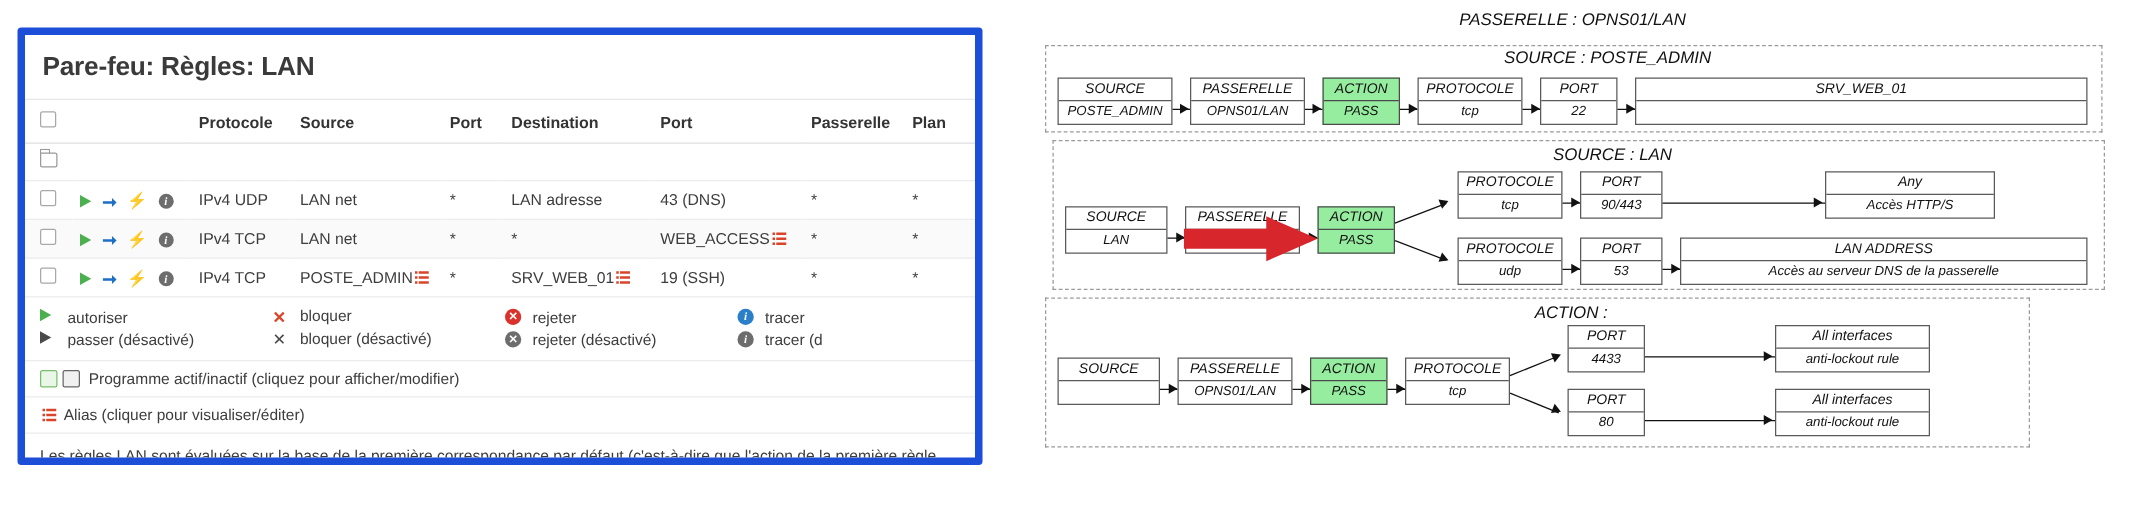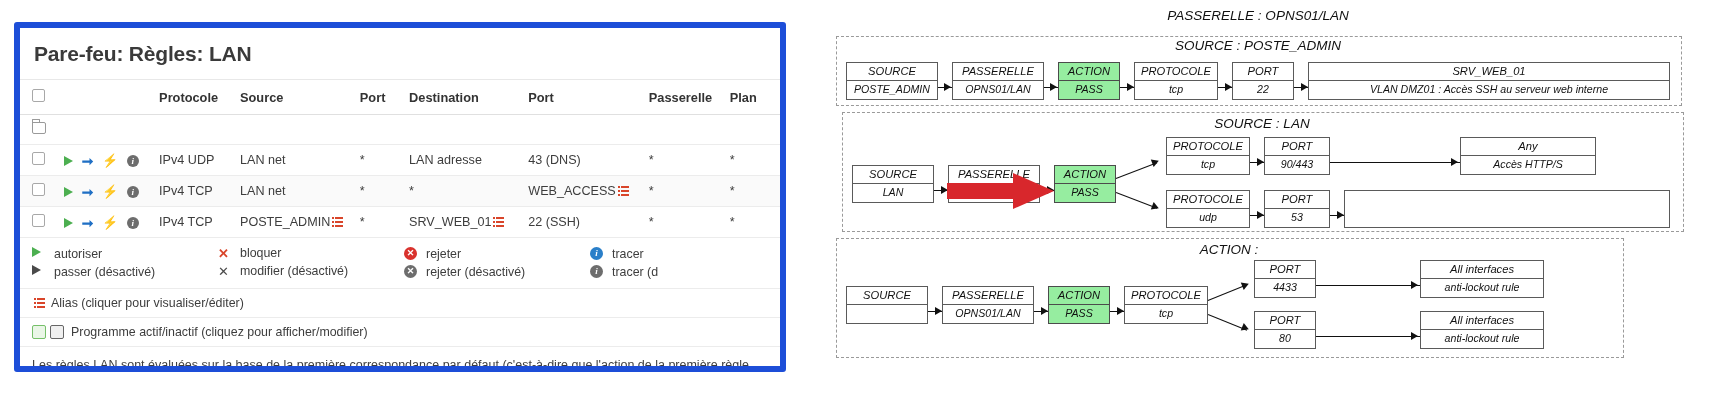--- a/index.html
+++ b/index.html
@@ -55,21 +55,21 @@
   .note-row{font-size:12.4px;color:#3d3d3d;padding:7px 0 7px 12px;border-bottom:1px solid #ececec;display:flex;align-items:center;}
   .cal{display:inline-block;width:12px;height:12px;border:1.6px solid #76c06a;border-radius:2px;margin-right:4px;position:relative;background:#eaf6e7;}
   .cal.off{border-color:#666;background:#f0f0f0;}
   .desc{font-size:12.5px;color:#3d3d3d;line-height:18px;padding:9px 10px 10px 12px;}
 
   
   .diagram{position:absolute;left:822px;top:0;width:872px;height:410px;
            font-family:"Liberation Sans",sans-serif;color:#111;font-style:italic;}
   .dg-top-title{position:absolute;left:0;right:0;top:8px;text-align:center;font-size:13.5px;color:#111;}
   .cluster{position:absolute;border:1.4px dashed #9a9a9a;}
-  .cluster-label{position:absolute;left:0;right:0;text-align:center;font-size:13.5px;color:#111;}
+  .cluster-label{position:absolute;left:0;right:0;text-align:center;font-size:13.5px;color:#111;padding-left:28px;}
   .node{position:absolute;border:1.4px solid #5a5a5a;background:#fff;box-sizing:border-box;}
   .node .nt{border-bottom:1.2px solid #5a5a5a;text-align:center;font-size:11.2px;line-height:17px;white-space:nowrap;overflow:hidden;}
   .node .nb{text-align:center;font-size:10.6px;line-height:17px;white-space:nowrap;overflow:hidden;}
   .node.green{background:#96eda0;border-color:#4b4b4b;}
   .node.green .nt,.node.green .nb{border-color:#4b4b4b;}
   .edge{position:absolute;background:#111;height:1.3px;}
   .arrow{position:absolute;width:0;height:0;border-left:7px solid #111;border-top:4px solid transparent;border-bottom:4px solid transparent;}
   .diag-edge{position:absolute;transform-origin:0 50%;background:#111;height:1.3px;}
 
   
@@ -144,21 +144,21 @@
           <td class="col-icons icons">
             <span class="i-play"></span>
             <span class="i-arrow">➞</span>
             <span class="i-bolt">⚡</span>
             <span class="i-info">i</span>
           </td>
           <td class="col-proto">IPv4 TCP</td>
           <td class="col-src"><span>POSTE_ADMIN</span><span class="alias-ico"><i></i><i></i><i></i><b></b><b></b><b></b></span></td>
           <td class="col-sport">*</td>
           <td class="col-dst"><span>SRV_WEB_01</span><span class="alias-ico"><i></i><i></i><i></i><b></b><b></b><b></b></span></td>
-          <td class="col-dport">22 (SSH)</td>
+          <td class="col-dport">19 (SSH)</td>
           <td class="col-gw">*</td>
           <td class="col-sched">*</td>
         </tr>
       </tbody>
     </table>
 
     <div class="legend">
       <div class="legend-row">
         <div class="legend-cell">
           <span class="gl">
@@ -189,55 +189,55 @@
         <div class="legend-cell">
           <span class="gl">
               <span class="i-play-grey"></span>
             </span>
           <span>passer (désactivé)</span>
         </div>
         <div class="legend-cell">
           <span class="gl">
               <span class="i-x-grey">✕</span>
             </span>
-          <span>modifier (désactivé)</span>
+          <span>bloquer (désactivé)</span>
         </div>
         <div class="legend-cell">
           <span class="gl">
               <span class="i-rej grey">✕</span>
             </span>
           <span>rejeter (désactivé)</span>
         </div>
         <div class="legend-cell">
           <span class="gl">
               <span class="i-trace grey">i</span>
             </span>
           <span>tracer (d</span>
         </div>
       </div>
+    </div>
+
+    <div class="note-row">
+      <span class="cal"></span>
+      <span class="cal off"></span>
+      <span style="margin-left:3px">Programme actif/inactif (cliquez pour afficher/modifier)</span>
     </div>
 
     <div class="note-row">
       <span class="alias-ico" style="margin-right:6px">
           <i></i>
           <i></i>
           <i></i>
           <b></b>
           <b></b>
           <b></b>
         </span>
       <span>Alias (cliquer pour visualiser/éditer)</span>
     </div>
 
-    <div class="note-row">
-      <span class="cal"></span>
-      <span class="cal off"></span>
-      <span style="margin-left:3px">Programme actif/inactif (cliquez pour afficher/modifier)</span>
-    </div>
-
     <div class="desc">Les règles LAN sont évaluées sur la base de la première correspondance par défaut (c'est-à-dire que l'action de la première règle pour correspon attention à l'ordre des règles. Tout ce qui n'est pas explicitement passé est bloqué par défaut.</div>
   </div>
 
   <div class="diagram">
 
     <div class="dg-top-title">PASSERELLE : OPNS01/LAN</div>
 
     <div class="cluster" style="left:14px;top:36px;width:844px;height:68px;"></div>
     <div class="cluster-label" style="left:14px;width:844px;top:38px;">SOURCE : POSTE_ADMIN</div>
 
@@ -271,21 +271,20 @@
 
     <div class="node" style="left:410px;top:62px;width:62px;height:38px;">
       <div class="nt">PORT</div>
       <div class="nb">22</div>
     </div>
     <div class="edge" style="left:472px;top:87px;width:34px;"></div>
     <div class="arrow" style="left:479px;top:83px;"></div>
 
     <div class="node" style="left:486px;top:62px;width:362px;height:38px;">
       <div class="nt">SRV_WEB_01</div>
-      <div class="nb">VLAN DMZ01 : Accès SSH au serveur web interne</div>
     </div>
 
     <div class="cluster" style="left:20px;top:112px;width:840px;height:118px;"></div>
     <div class="cluster-label" style="left:20px;width:840px;top:116px;">SOURCE : LAN</div>
 
     <div class="node" style="left:30px;top:165px;width:82px;height:38px;">
       <div class="nt">SOURCE</div>
       <div class="nb">LAN</div>
     </div>
     <div class="edge" style="left:112px;top:190px;width:34px;"></div>
@@ -336,20 +335,22 @@
     <div class="arrow" style="left:435px;top:211px;"></div>
 
     <div class="node" style="left:442px;top:190px;width:66px;height:38px;">
       <div class="nt">PORT</div>
       <div class="nb">53</div>
     </div>
     <div class="edge" style="left:508px;top:215px;width:30px;"></div>
     <div class="arrow" style="left:515px;top:211px;"></div>
 
     <div class="node" style="left:522px;top:190px;width:326px;height:38px;">
+      <div class="nt">LAN ADDRESS</div>
+      <div class="nb">Accès au serveur DNS de la passerelle</div>
     </div>
 
     <div class="cluster" style="left:14px;top:238px;width:786px;height:118px;"></div>
     <div class="cluster-label" style="left:14px;width:786px;top:242px;">ACTION :</div>
 
     <div class="node" style="left:24px;top:286px;width:82px;height:38px;">
       <div class="nt">SOURCE</div>
       <div class="nb"></div>
     </div>
     <div class="edge" style="left:106px;top:311px;width:34px;"></div>

